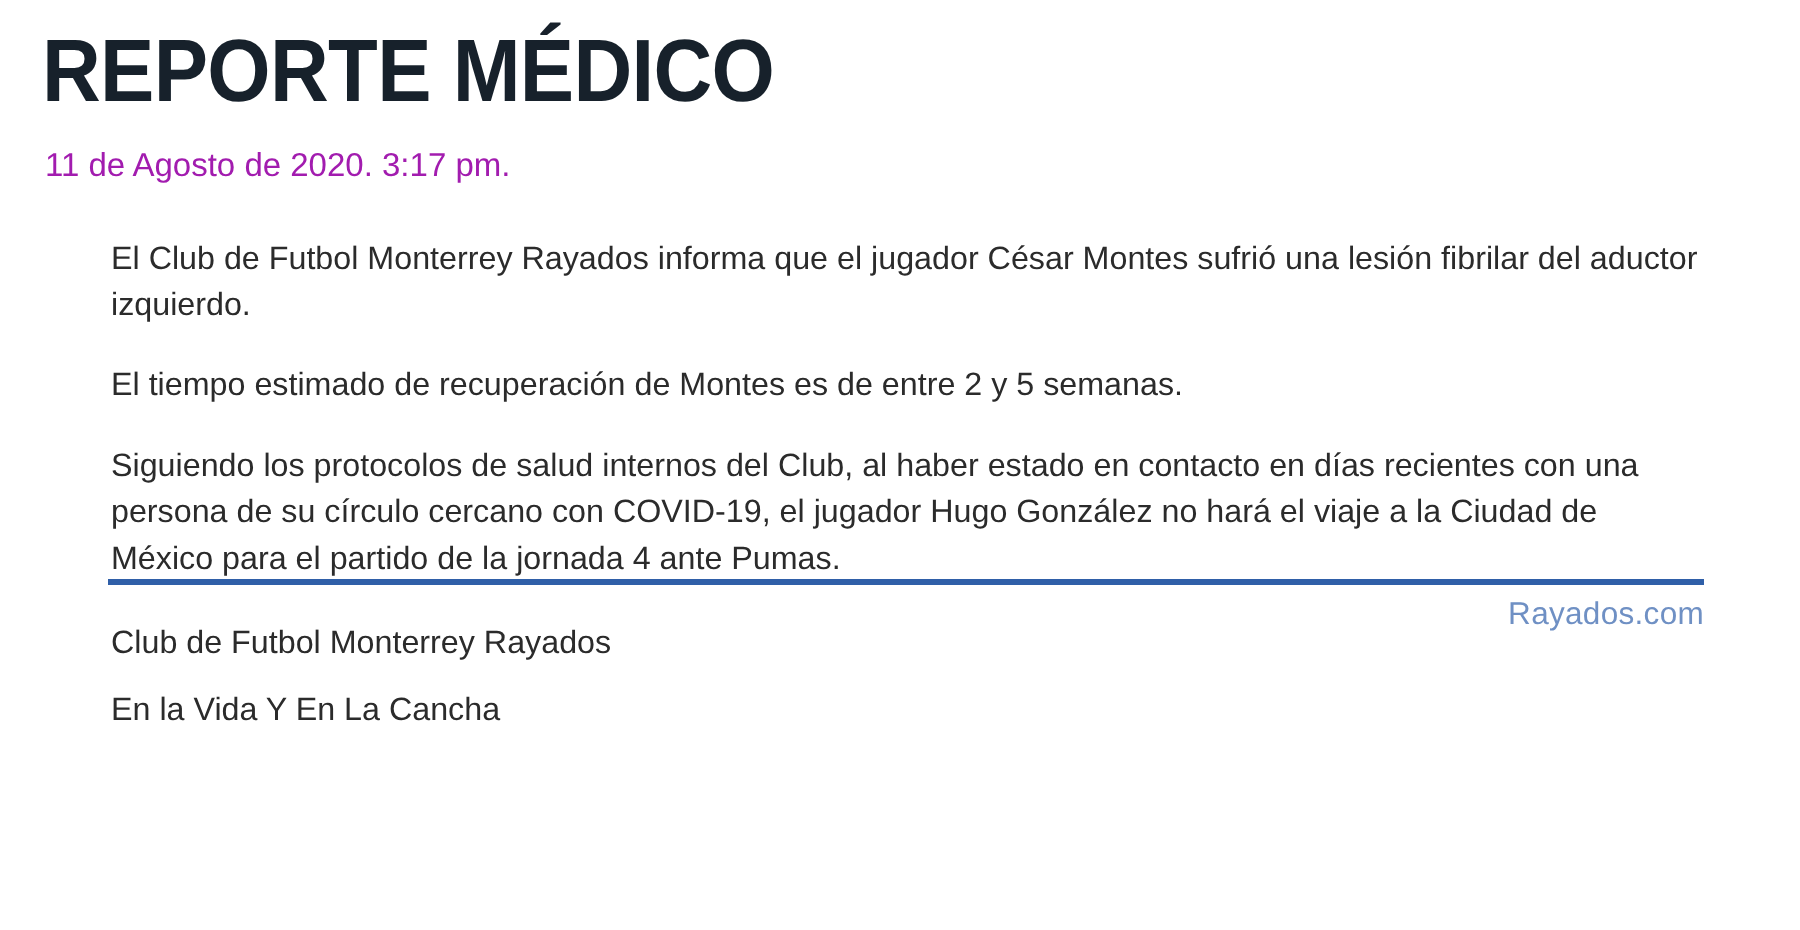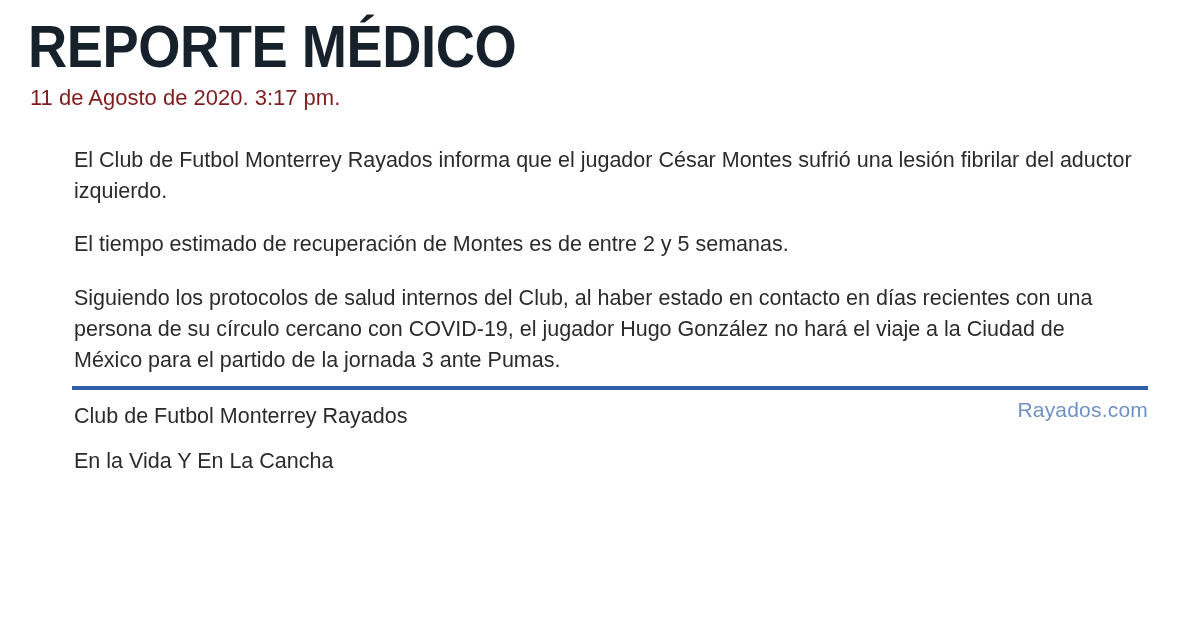--- a/index.html
+++ b/index.html
@@ -29,22 +29,22 @@
     font-weight: 700;
     letter-spacing: -0.5px;
     color: #17212b;
     margin: 0 0 0 2px;
     transform: scaleX(0.92);
     transform-origin: left center;
     white-space: nowrap;
   }
   .doc-date {
     font-size: 22px;
-    color: #7f1d1d;
-    margin: 8px 0 0 4px;
+    color: #a21caf;
+    margin: 20px 0 0 4px;
     font-weight: 400;
   }
   .body-block {
     margin: 34px 0 0 48px;
     max-width: 1090px;
   }
   .para {
     font-size: 21.5px;
     line-height: 1.45;
     color: #2b2b2b;
@@ -56,21 +56,21 @@
   }
   .signature .line {
     font-size: 21.5px;
     line-height: 1.35;
     color: #2b2b2b;
     margin-top: 16px;
   }
   .footer {
     position: absolute;
     left: 72px;
-    right: 52px;
+    right: 64px;
     bottom: 14px;
   }
   .footer-rule {
     height: 4px;
     background: #2f5fa8;
     width: 100%;
   }
   .footer-site {
     text-align: right;
     font-size: 21px;
@@ -84,21 +84,21 @@
 
 <div class="document">
 
   <h1 class="doc-title">REPORTE MÉDICO</h1>
 
   <div class="doc-date">11 de Agosto de 2020. 3:17 pm.</div>
 
   <div class="body-block">
     <p class="para">El Club de Futbol Monterrey Rayados informa que el jugador César Montes sufrió una lesión fibrilar del aductor izquierdo.</p>
     <p class="para">El tiempo estimado de recuperación de Montes es de entre 2 y 5 semanas.</p>
-    <p class="para">Siguiendo los protocolos de salud internos del Club, al haber estado en contacto en días recientes con una persona de su círculo cercano con COVID-19, el jugador Hugo González no hará el viaje a la Ciudad de México para el partido de la jornada 3 ante Pumas.</p>
+    <p class="para">Siguiendo los protocolos de salud internos del Club, al haber estado en contacto en días recientes con una persona de su círculo cercano con COVID-19, el jugador Hugo González no hará el viaje a la Ciudad de México para el partido de la jornada 4 ante Pumas.</p>
 
     <div class="signature">
       <div class="line">Club de Futbol Monterrey Rayados</div>
       <div class="line">En la Vida Y En La Cancha</div>
     </div>
   </div>
 
   <div class="footer">
     <div class="footer-rule"></div>
     <div class="footer-site">Rayados.com</div>

